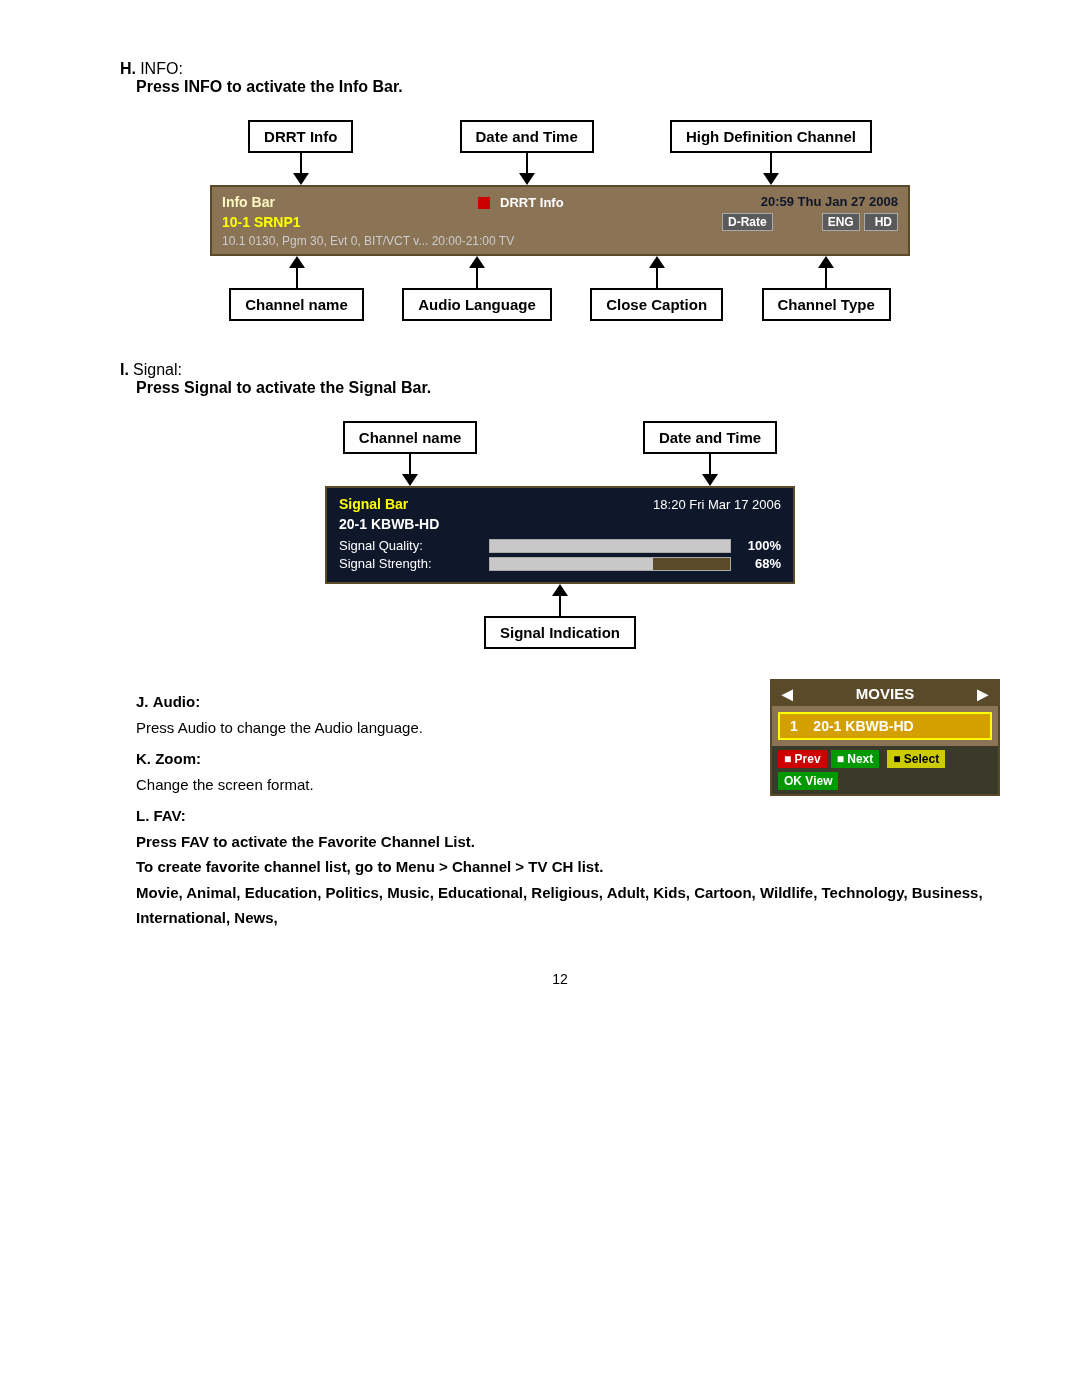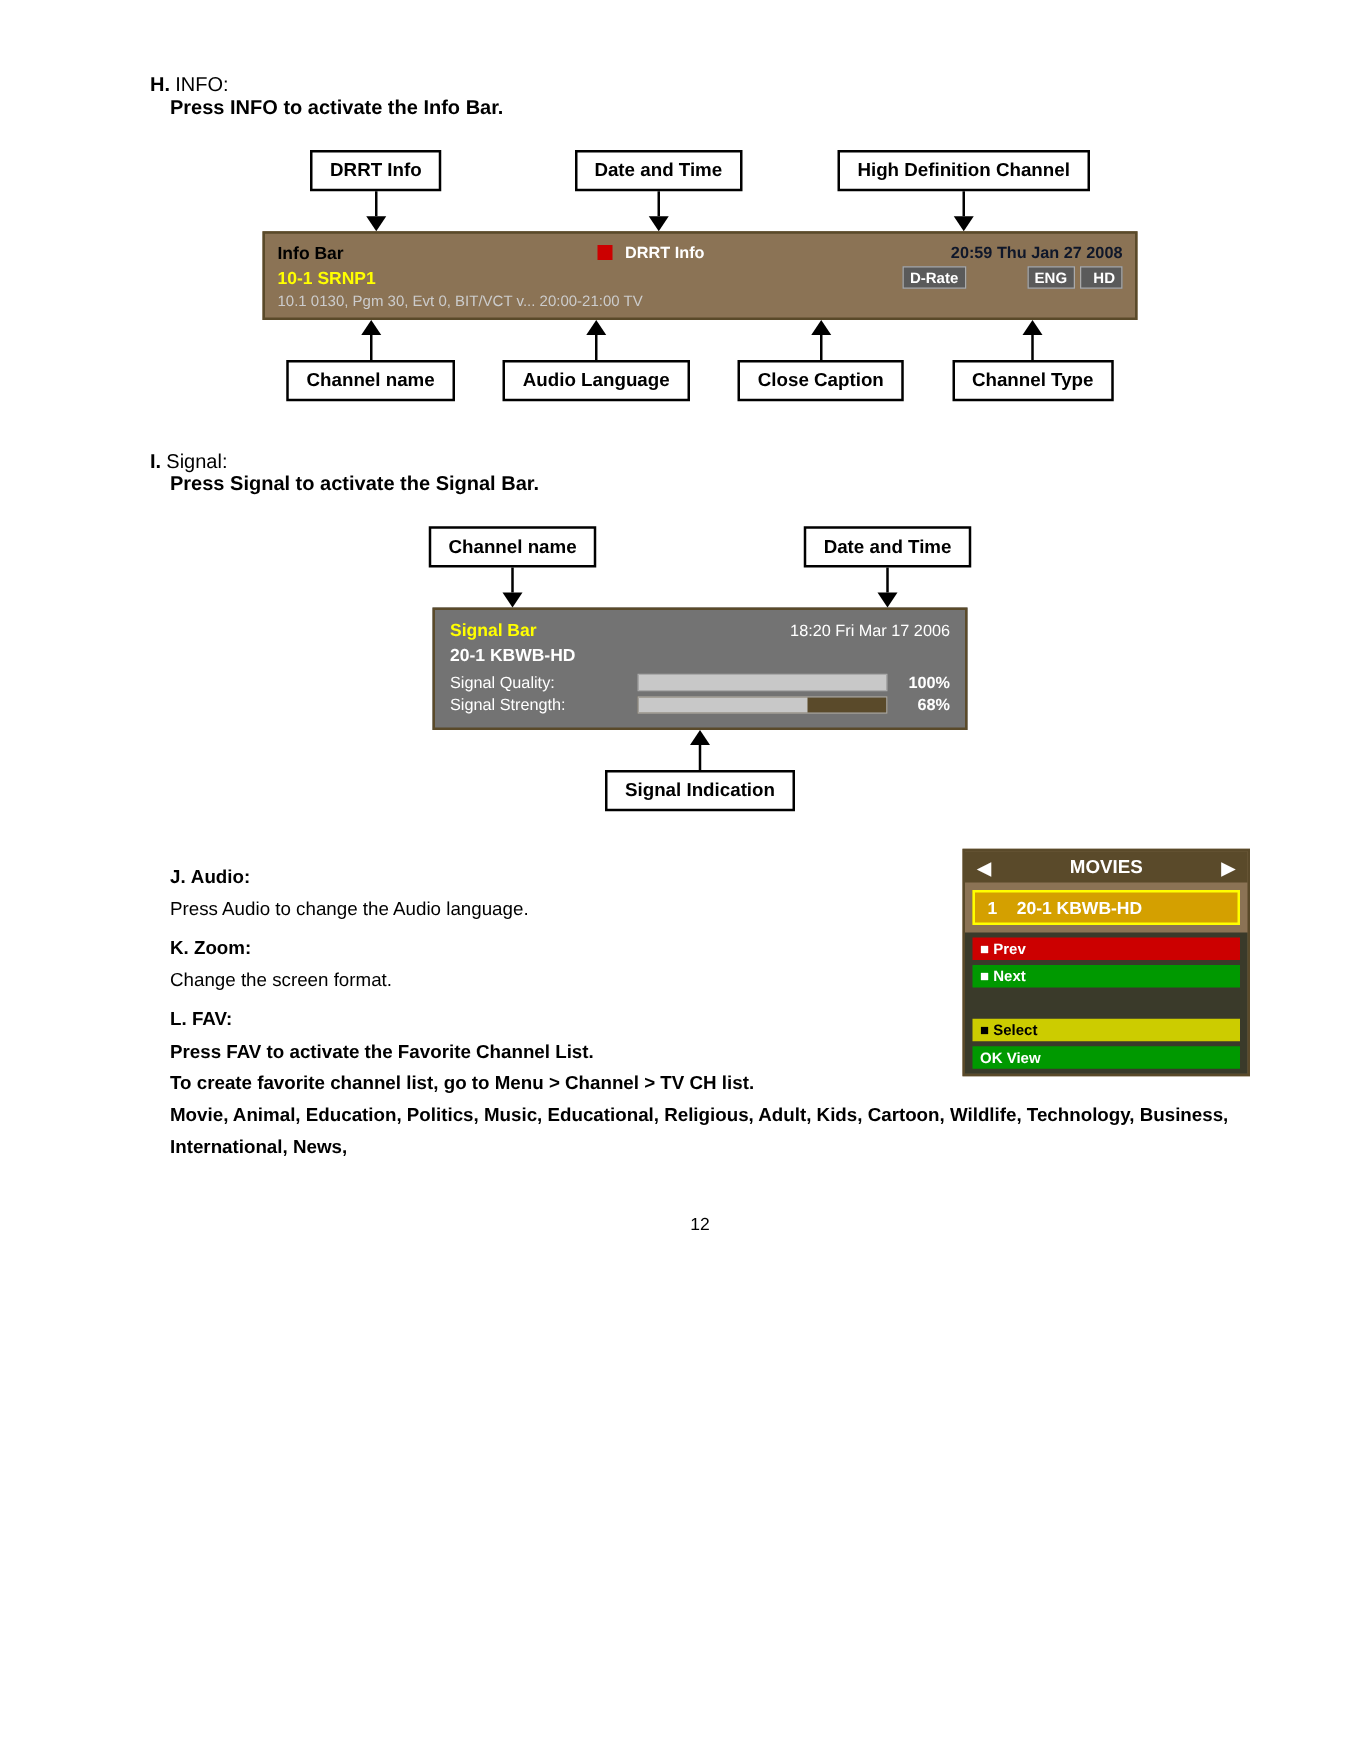--- a/index.html
+++ b/index.html
@@ -48,21 +48,21 @@
       margin: 0;
       position: relative;
     }
     .info-bar-row {
       display: flex;
       align-items: center;
       justify-content: space-between;
       margin-bottom: 3px;
     }
     .info-bar-title {
-      color: #000000;
+      color: #fef9c3;
       font-weight: bold;
       font-size: 14px;
     }
     .info-bar-red-square {
       display: inline-block;
       width: 12px;
       height: 12px;
       background: #cc0000;
       margin: 0 6px;
       vertical-align: middle;
@@ -116,24 +116,24 @@
 
     
     .diagram-wrap {
       position: relative;
       width: 700px;
       margin: 0 auto 40px auto;
     }
 
     
     .signal-bar-mock {
-      background: #737373;
+      background: #0f172a;
       border: 2px solid #5a4a2a;
       padding: 8px 12px;
-      width: 428px;
+      width: 470px;
       margin: 0 auto;
     }
     .signal-bar-header {
       display: flex;
       justify-content: space-between;
       align-items: center;
       margin-bottom: 4px;
     }
     .signal-bar-title {
       color: #ffff00;
@@ -221,21 +221,20 @@
       background: #d4a000;
       border: 2px solid #ffff00;
     }
     .movies-footer {
       background: #3a3a2a;
       padding: 4px 6px;
       display: flex;
       flex-wrap: wrap;
       gap: 4px;
       margin-top: 6px;
-      flex-direction: column;
     }
     .movies-btn {
       font-size: 12px;
       font-weight: bold;
       padding: 2px 6px;
       color: #fff;
     }
     .btn-red { background: #cc0000; }
     .btn-green { background: #009900; }
     .btn-yellow { background: #cccc00; color: #000; }

